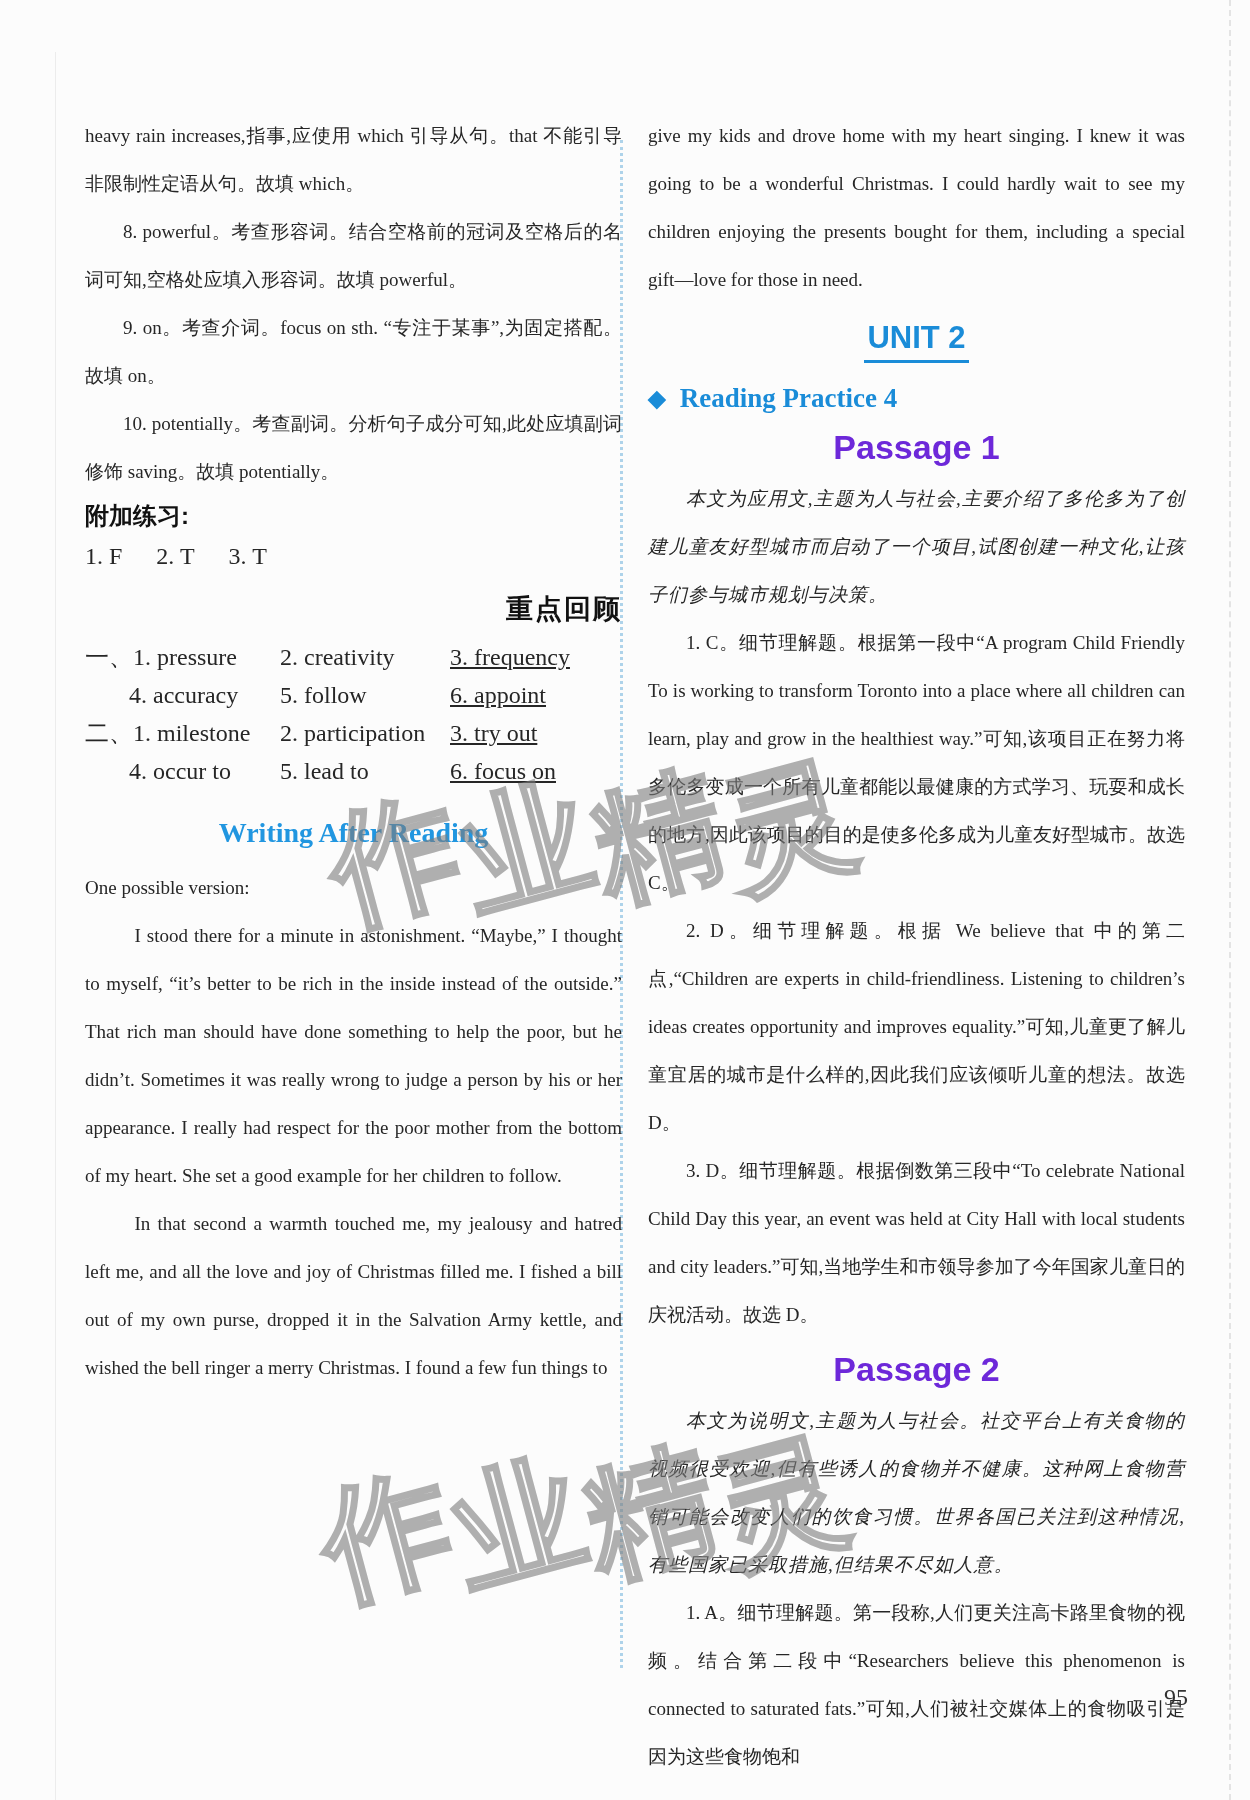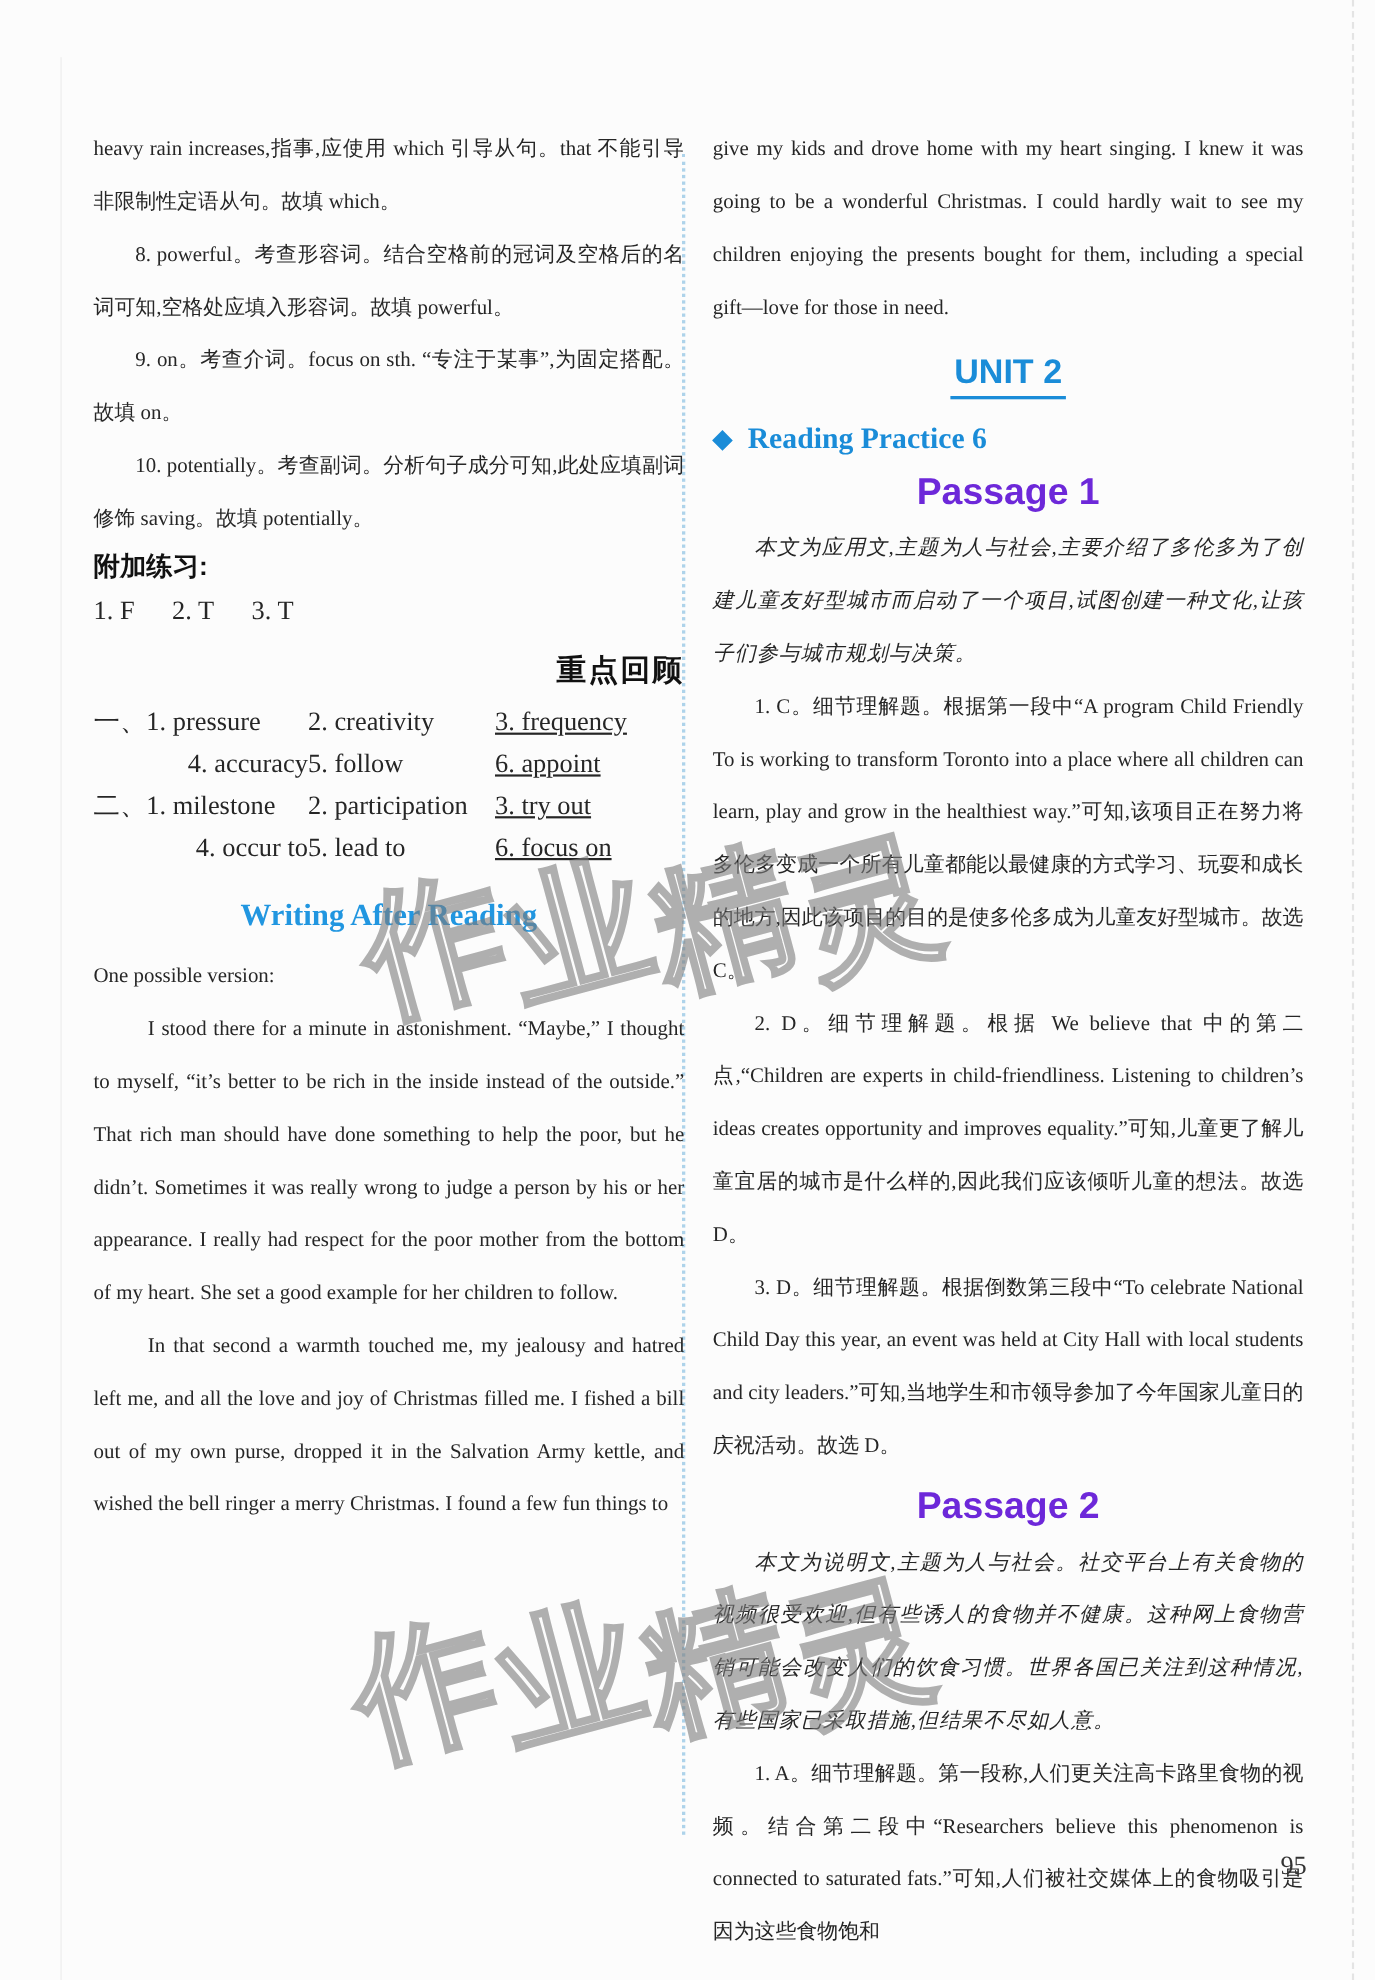--- a/index.html
+++ b/index.html
@@ -26,21 +26,21 @@
   p.kai{font-style:italic;letter-spacing:1px;}
   .label-bold{margin:0;font-family:"Liberation Sans",sans-serif;font-weight:bold;font-size:24px;line-height:40px;color:#111;}
   .tf-answers{display:flex;gap:34px;font-size:24px;line-height:40px;}
   .cn-heading{margin:14px 0 10px;font-family:"Liberation Sans",sans-serif;font-weight:bold;
     font-size:27px;line-height:38px;text-align:right;color:#111;letter-spacing:2px;}
   .word-grid{font-size:24px;line-height:38px;}
   .word-grid .row{display:flex;}
   .word-grid .c1{width:195px;}
   .word-grid .c2{width:170px;}
   .word-grid .c3{flex:1;text-decoration:underline;}
-  .word-grid .row.indent .c1{padding-left:44px;box-sizing:border-box;text-align:right;}
+  .word-grid .row.indent .c1{padding-left:44px;box-sizing:border-box;}
   .writing-heading{margin:24px 0 12px;font-family:"Liberation Serif",serif;font-weight:bold;
     font-size:28px;line-height:38px;text-align:center;color:#2196e0;}
   .unit-title{margin:14px 0 10px;text-align:center;}
   .unit-title span{display:inline-block;font-family:"Liberation Sans",sans-serif;font-weight:bold;
     font-size:31px;line-height:40px;color:var(--accent-blue);border-bottom:3px solid var(--accent-blue);padding:0 3px 2px;}
   .section-title{margin:16px 0 6px;display:flex;align-items:center;gap:14px;
     font-family:"Liberation Serif",serif;font-weight:bold;font-size:27px;line-height:38px;color:var(--accent-blue);}
   .diamond{font-size:23px;line-height:1;color:var(--accent-blue);}
   .passage-title{margin:12px 0 10px;font-family:"Liberation Sans",sans-serif;font-weight:bold;
     font-size:34px;line-height:36px;text-align:center;color:#6d28d9;}
@@ -106,21 +106,21 @@
 
   <div class="col col-right">
     <p class="body noindent">give my kids and drove home with my heart singing. I knew it was going to be a wonderful Christmas. I could hardly wait to see my children enjoying the presents bought for them, including a special gift—love for those in need.</p>
 
     <h2 class="unit-title">
       <span>UNIT 2</span>
     </h2>
 
     <h3 class="section-title">
       <span class="diamond">◆</span>
-      <span>Reading Practice 6</span>
+      <span>Reading Practice 4</span>
     </h3>
 
     <h4 class="passage-title">Passage 1</h4>
     <p class="body kai">本文为应用文,主题为人与社会,主要介绍了多伦多为了创建儿童友好型城市而启动了一个项目,试图创建一种文化,让孩子们参与城市规划与决策。</p>
     <p class="body">1. C。细节理解题。根据第一段中“A program Child Friendly To is working to transform Toronto into a place where all children can learn, play and grow in the healthiest way.”可知,该项目正在努力将多伦多变成一个所有儿童都能以最健康的方式学习、玩耍和成长的地方,因此该项目的目的是使多伦多成为儿童友好型城市。故选 C。</p>
     <p class="body">2. D。细节理解题。根据 We believe that 中的第二点,“Children are experts in child-friendliness. Listening to children’s ideas creates opportunity and improves equality.”可知,儿童更了解儿童宜居的城市是什么样的,因此我们应该倾听儿童的想法。故选 D。</p>
     <p class="body">3. D。细节理解题。根据倒数第三段中“To celebrate National Child Day this year, an event was held at City Hall with local students and city leaders.”可知,当地学生和市领导参加了今年国家儿童日的庆祝活动。故选 D。</p>
 
     <h4 class="passage-title">Passage 2</h4>
     <p class="body kai">本文为说明文,主题为人与社会。社交平台上有关食物的视频很受欢迎,但有些诱人的食物并不健康。这种网上食物营销可能会改变人们的饮食习惯。世界各国已关注到这种情况,有些国家已采取措施,但结果不尽如人意。</p>

